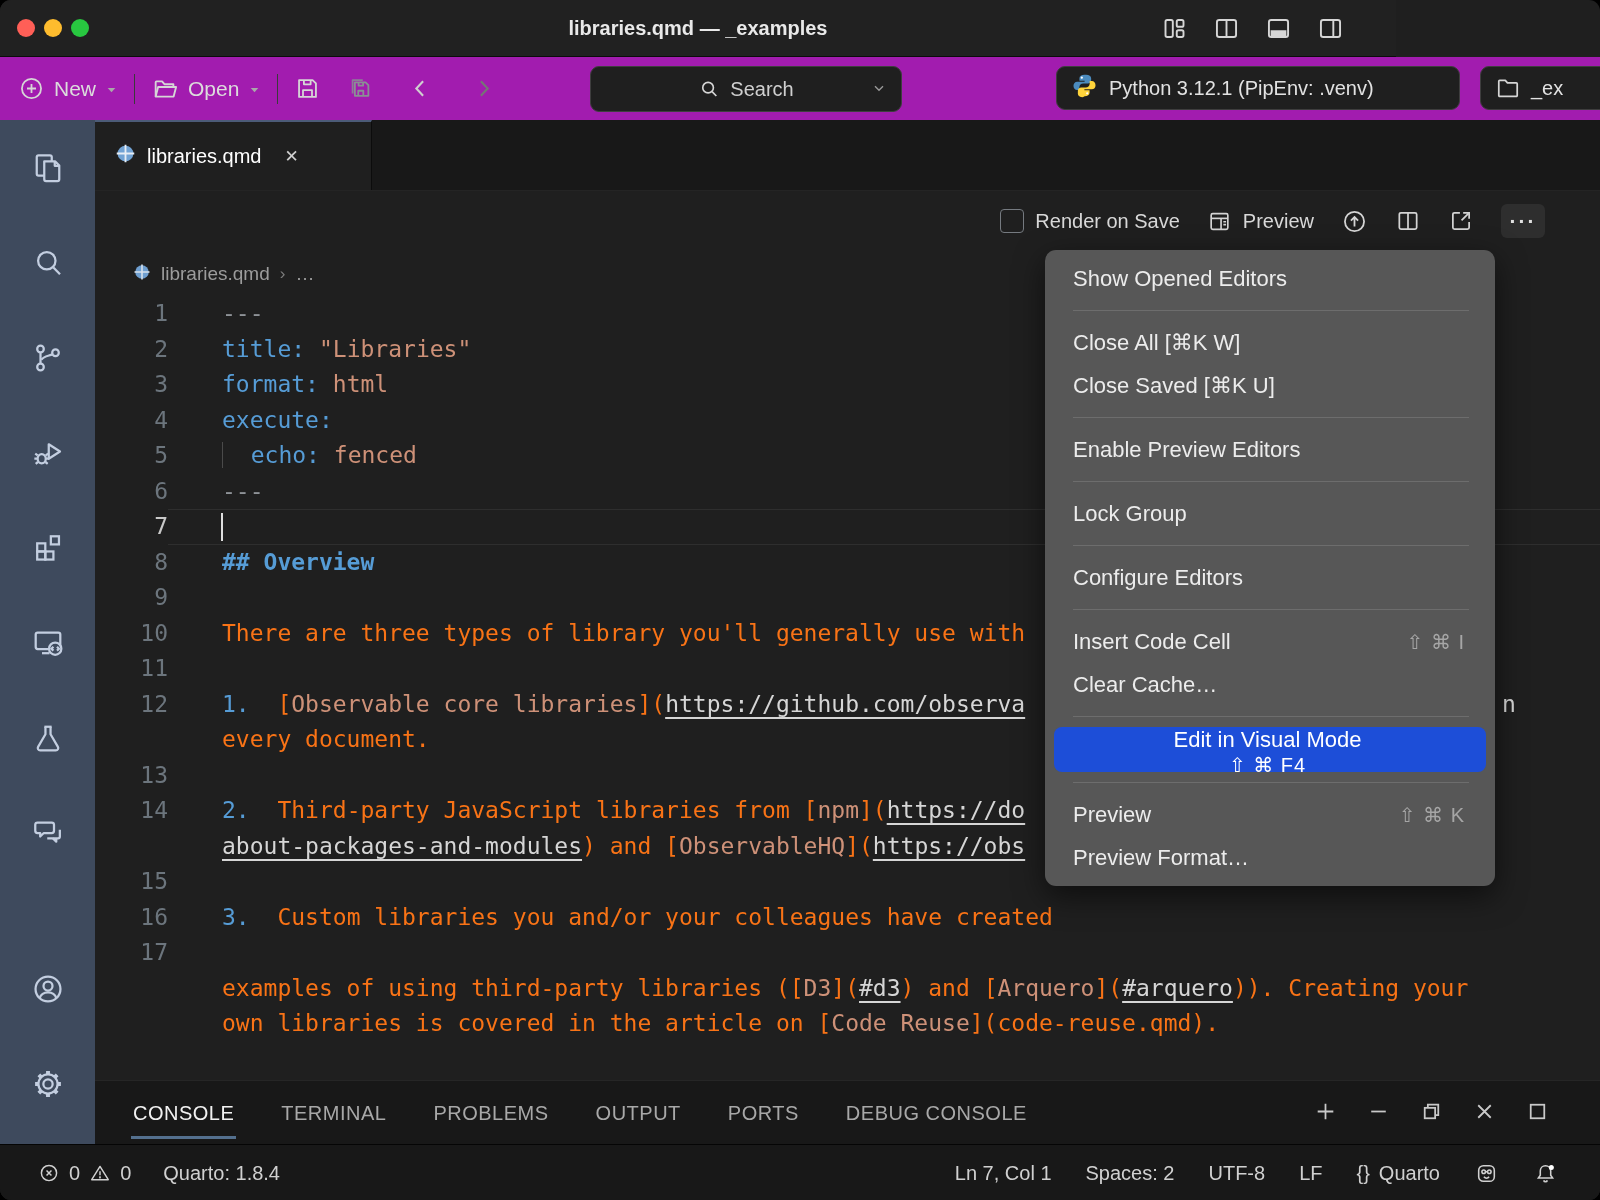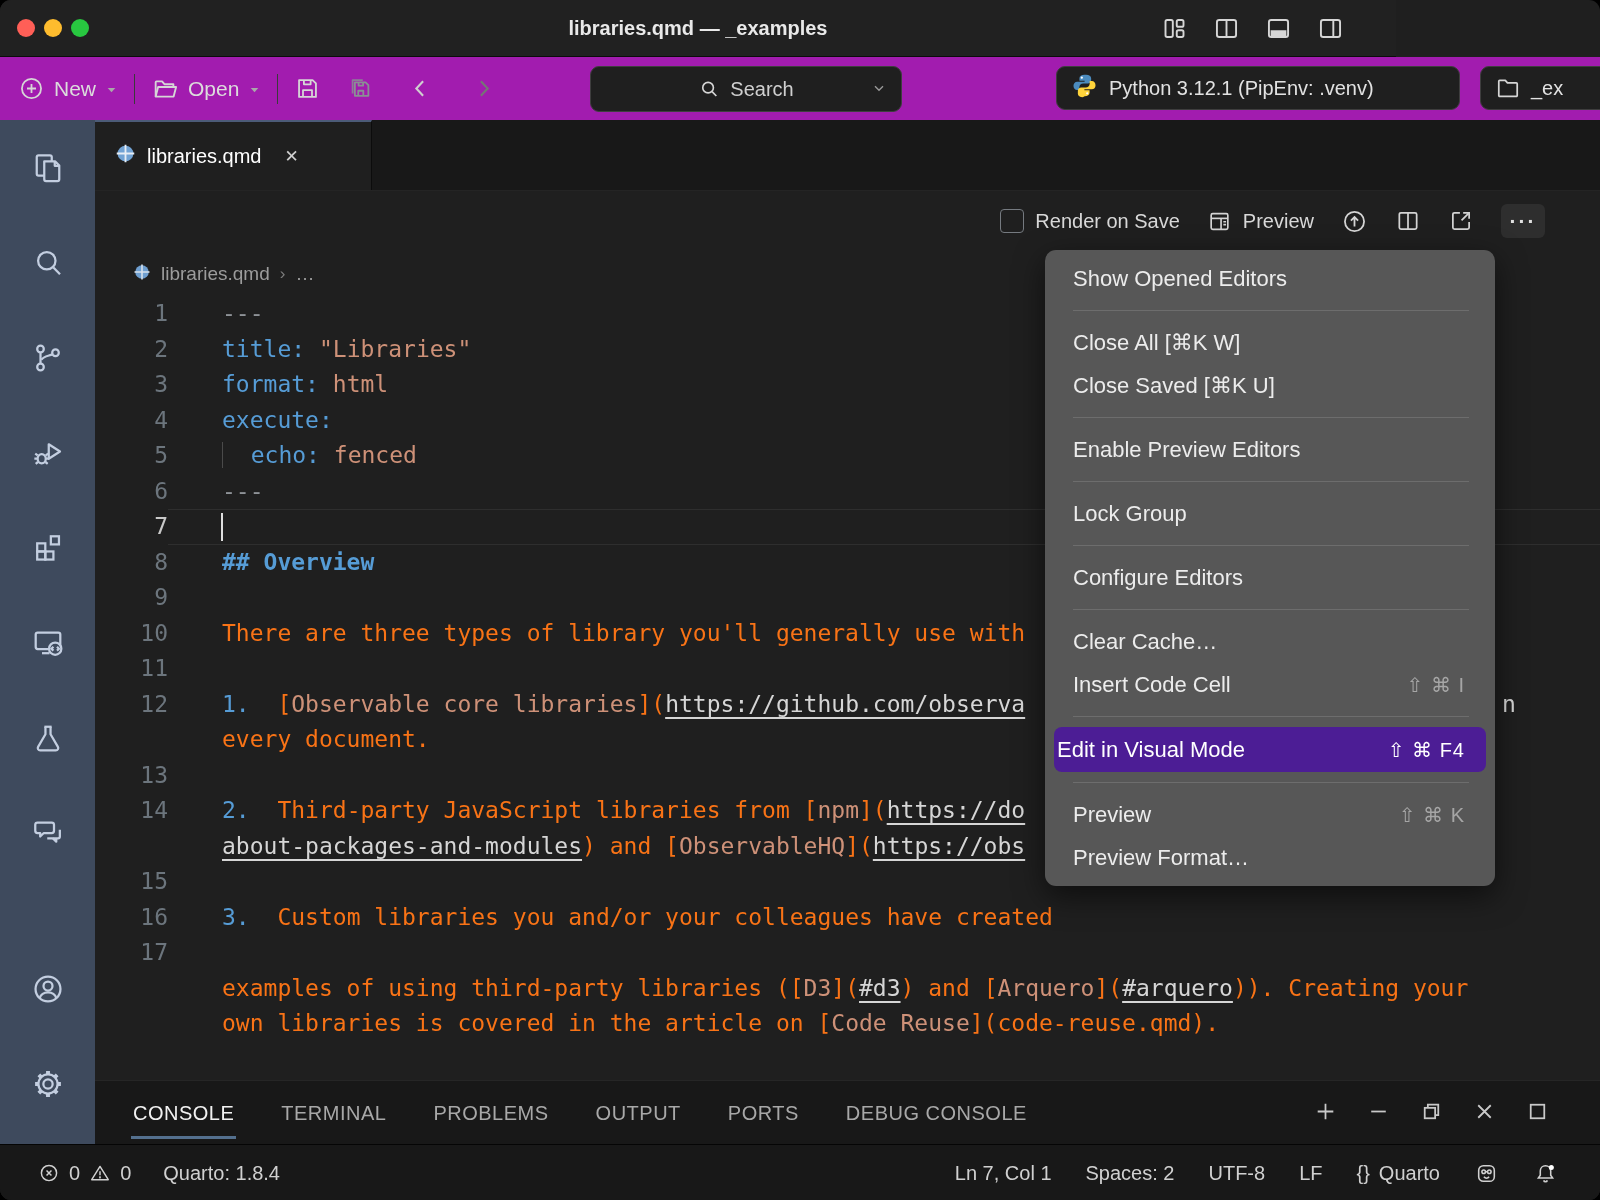--- a/index.html
+++ b/index.html
@@ -70,21 +70,21 @@
   .cs-h{color:#569cd6;font-weight:bold;}
   .cs-n{color:#569cd6;}
   .cs-g{border-left:1px solid #4a4a4a;}
   #overflow-tail{position:absolute;left:1407px;top:390.5px;height:35.5px;line-height:35.5px;color:#d6d6d6;}
 
   
   #menu{position:absolute;left:1045px;top:250px;width:450px;background:#575757;border-radius:11px;box-shadow:0 10px 30px rgba(0,0,0,0.55);padding:7px 0;box-sizing:border-box;}
   .menu-sep{height:1px;background:#6d6d6d;margin:10px 26px 10px 28px;}
   .menu-item{height:43px;display:flex;align-items:center;justify-content:space-between;padding:0 30px 0 28px;color:#ececec;font-size:22px;}
   .menu-item .shortcut{color:#a6a6a6;font-size:20px;letter-spacing:1px;}
-  .menu-item.active{height:45px;margin:0 9px;border-radius:8px;background:#4c1d95;color:#fff;padding:0 21px 0 3px;}
+  .menu-item.active{height:45px;margin:0 9px;border-radius:8px;background:#1d4ed8;color:#fff;padding:0 21px 0 16px;flex-direction:column;}
   .menu-item.active .shortcut{color:#fff;}
 
   
   #panelbar{position:absolute;left:95px;top:1080px;width:1505px;height:64px;background:#181818;border-top:1px solid #262626;box-sizing:border-box;}
   #panel-tabs{position:absolute;left:38px;top:0;height:64px;display:flex;gap:47px;align-items:center;font-size:20px;letter-spacing:0.5px;color:#a8a8a8;}
   .ptab{position:relative;height:64px;display:flex;align-items:center;}
   .ptab.active{color:#f2f2f2;}
   .ptab.active .underline{position:absolute;left:-2px;right:-2px;bottom:6px;height:3.5px;background:#54708e;}
   #panel-actions{position:absolute;right:50px;top:0;height:64px;display:flex;align-items:center;gap:28px;color:#c9c9c9;}
 
@@ -403,25 +403,25 @@
       <div class="menu-sep"></div>
       <div class="menu-item">
         <span>Lock Group</span>
       </div>
       <div class="menu-sep"></div>
       <div class="menu-item">
         <span>Configure Editors</span>
       </div>
       <div class="menu-sep"></div>
       <div class="menu-item">
-        <span>Clear Cache…</span>
-      </div>
-      <div class="menu-item">
         <span>Insert Code Cell</span>
         <span class="shortcut">⇧ ⌘ I</span>
+      </div>
+      <div class="menu-item">
+        <span>Clear Cache…</span>
       </div>
       <div class="menu-sep"></div>
       <div class="menu-item active">
         <span>Edit in Visual Mode</span>
         <span class="shortcut">⇧ ⌘ F4</span>
       </div>
       <div class="menu-sep"></div>
       <div class="menu-item">
         <span>Preview</span>
         <span class="shortcut">⇧ ⌘ K</span>

